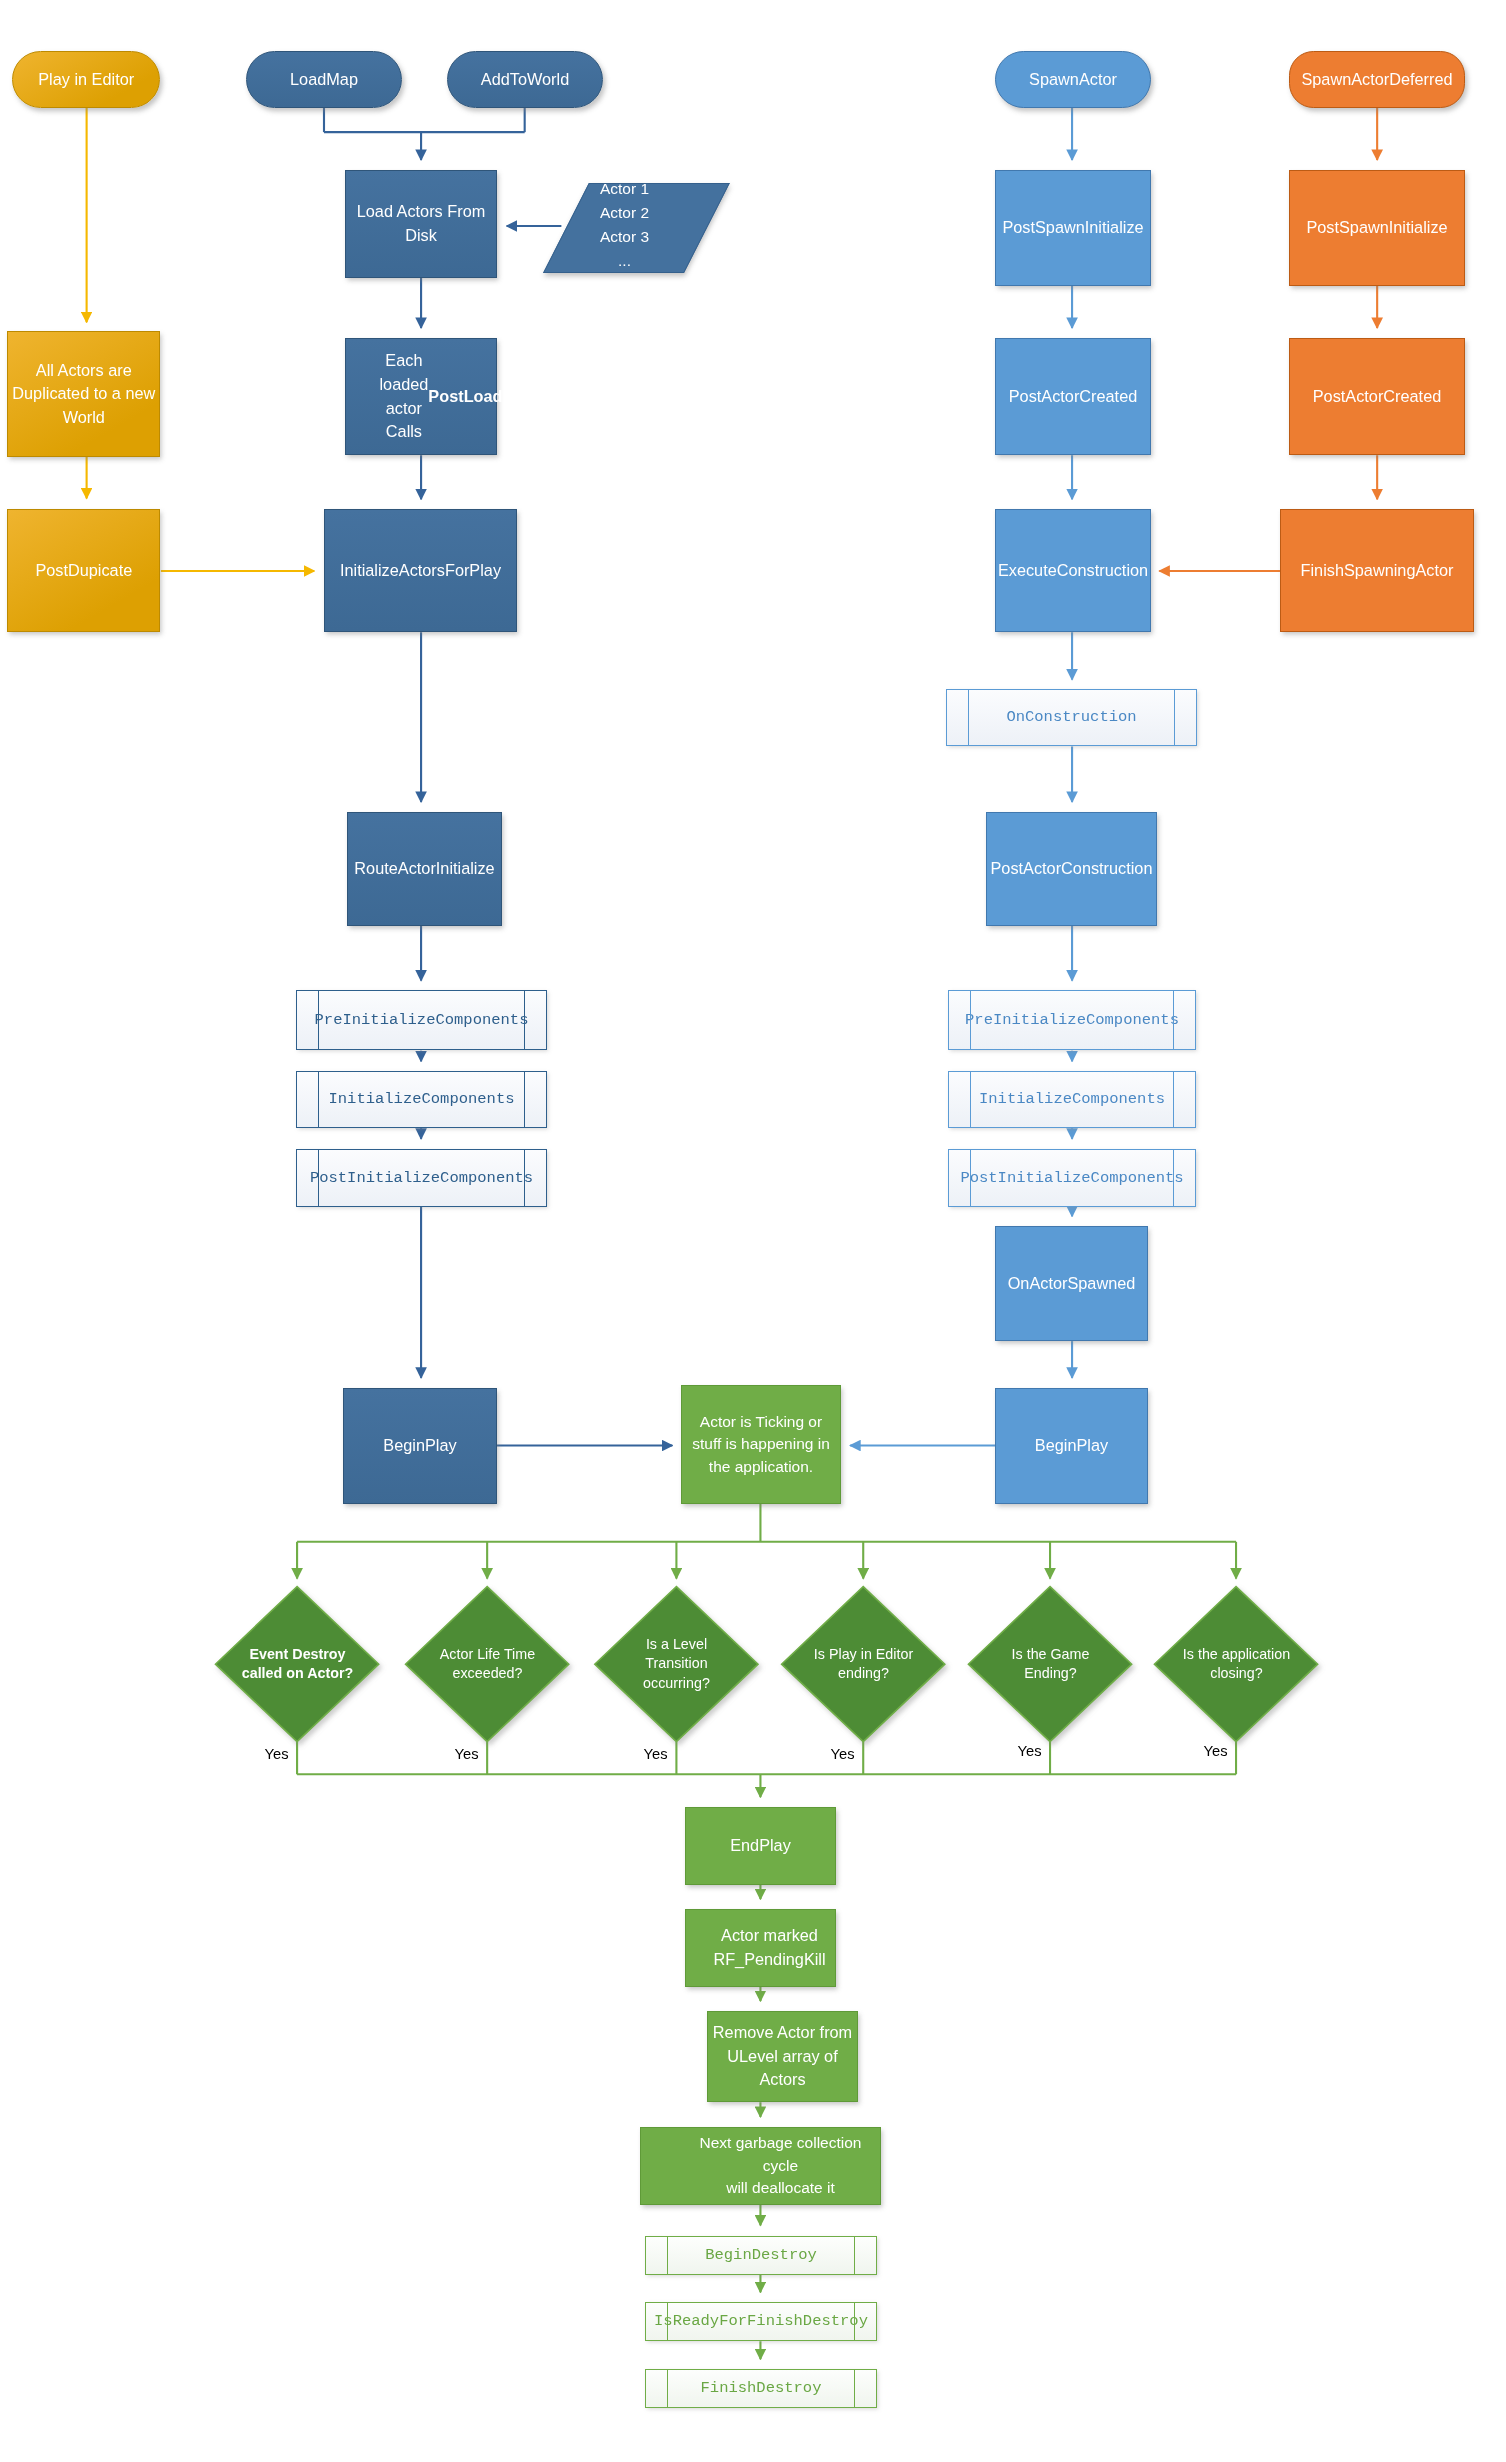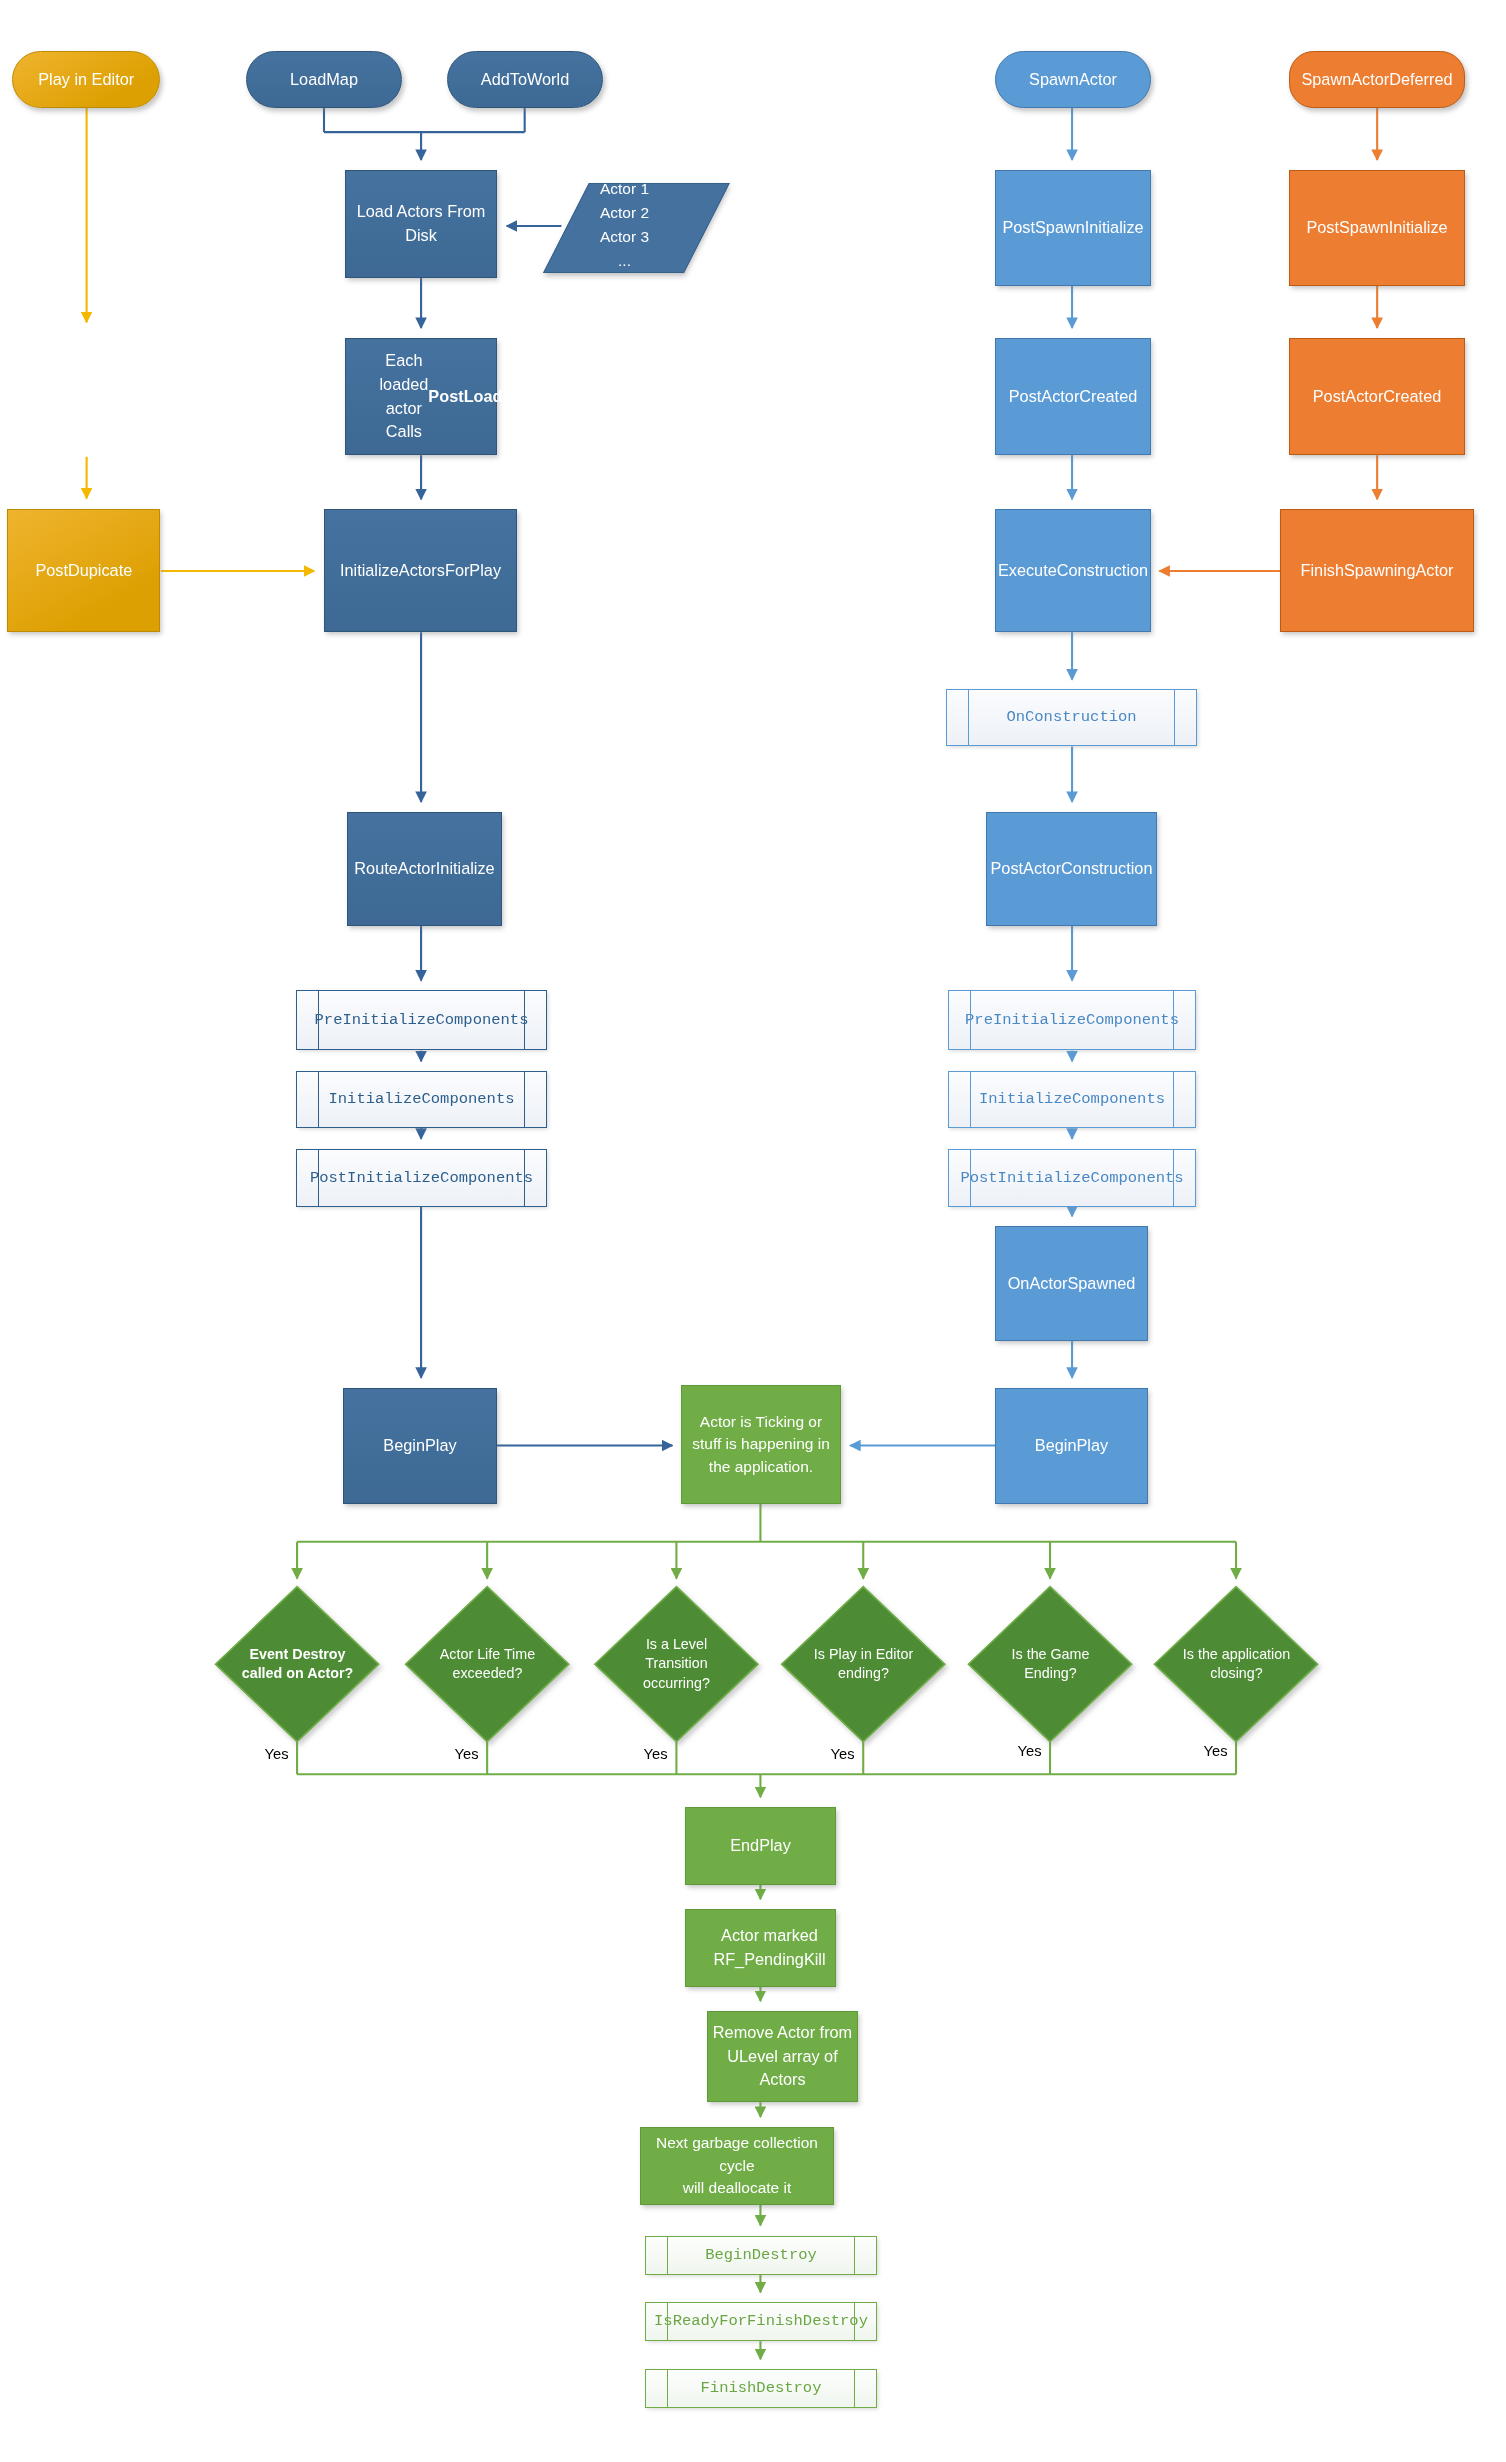--- a/index.html
+++ b/index.html
@@ -136,20 +136,23 @@
       <polygon points="364,1945 464,2040 364,2135 264,2040"></polygon>
       <polygon points="597,1945 697,2040 597,2135 497,2040"></polygon>
       <polygon points="829,1945 929,2040 829,2135 729,2040"></polygon>
       <polygon points="1058,1945 1158,2040 1058,2135 958,2040"></polygon>
       <polygon points="1287,1945 1387,2040 1287,2135 1187,2040"></polygon>
       <polygon points="1515,1945 1615,2040 1515,2135 1415,2040"></polygon>
     </g>
   </svg>
 
   <div class="node box-gold stadium" style="left:12.2px;top:51px;width:148px;height:57px;">Play in Editor</div>
+  <div class="node box-gold" style="left:7.3px;top:331px;width:153px;height:126px;">All Actors are
+Duplicated to a new
+World</div>
   <div class="node box-gold" style="left:7.3px;top:509px;width:153px;height:123px;">PostDupicate</div>
 
   <div class="node box-dark stadium" style="left:246px;top:51px;width:156px;height:57px;">LoadMap</div>
   <div class="node box-dark stadium" style="left:447px;top:51px;width:156px;height:57px;">AddToWorld</div>
   <div class="node box-dark" style="left:345px;top:170px;width:152px;height:108px;">Load Actors From
 Disk</div>
 
   <div class="para" style="left:543px;top:183px;width:139px;height:88px;"></div>
   <div class="node para-label" style="left:543px;top:183px;width:163px;height:84px;">Actor 1
 Actor 2
@@ -209,21 +212,21 @@
   <div class="node yes-label" style="left:814px;top:1744px;width:57px;height:21px;">Yes</div>
   <div class="node yes-label" style="left:1001px;top:1741px;width:57px;height:21px;">Yes</div>
   <div class="node yes-label" style="left:1187px;top:1741px;width:57px;height:21px;">Yes</div>
 
   <div class="node box-green" style="left:685px;top:1807px;width:151px;height:78px;">EndPlay</div>
   <div class="node box-green" style="left:685px;top:1909px;width:151px;height:78px;padding-left:18px;">Actor marked
 RF_PendingKill</div>
   <div class="node box-green" style="left:685px;top:2011px;width:151px;height:91px;margin-left:22px;">Remove Actor from
 ULevel array of
 Actors</div>
-  <div class="node box-green" style="left:640px;top:2127px;width:194px;height:78px;font-size:15.5px;">Next garbage collection cycle
+  <div class="node box-green" style="left:640px;top:2127px;width:241px;height:78px;font-size:15.5px;padding-left:40px;">Next garbage collection cycle
 will deallocate it</div>
 
   <div class="node subr subr-green" style="left:645px;top:2236px;width:232px;height:39px;">BeginDestroy</div>
   <div class="node subr subr-green" style="left:645px;top:2302px;width:232px;height:39px;">IsReadyForFinishDestroy</div>
   <div class="node subr subr-green" style="left:645px;top:2369px;width:232px;height:39px;">FinishDestroy</div>
 
 </div>
 
 
 </body></html>

